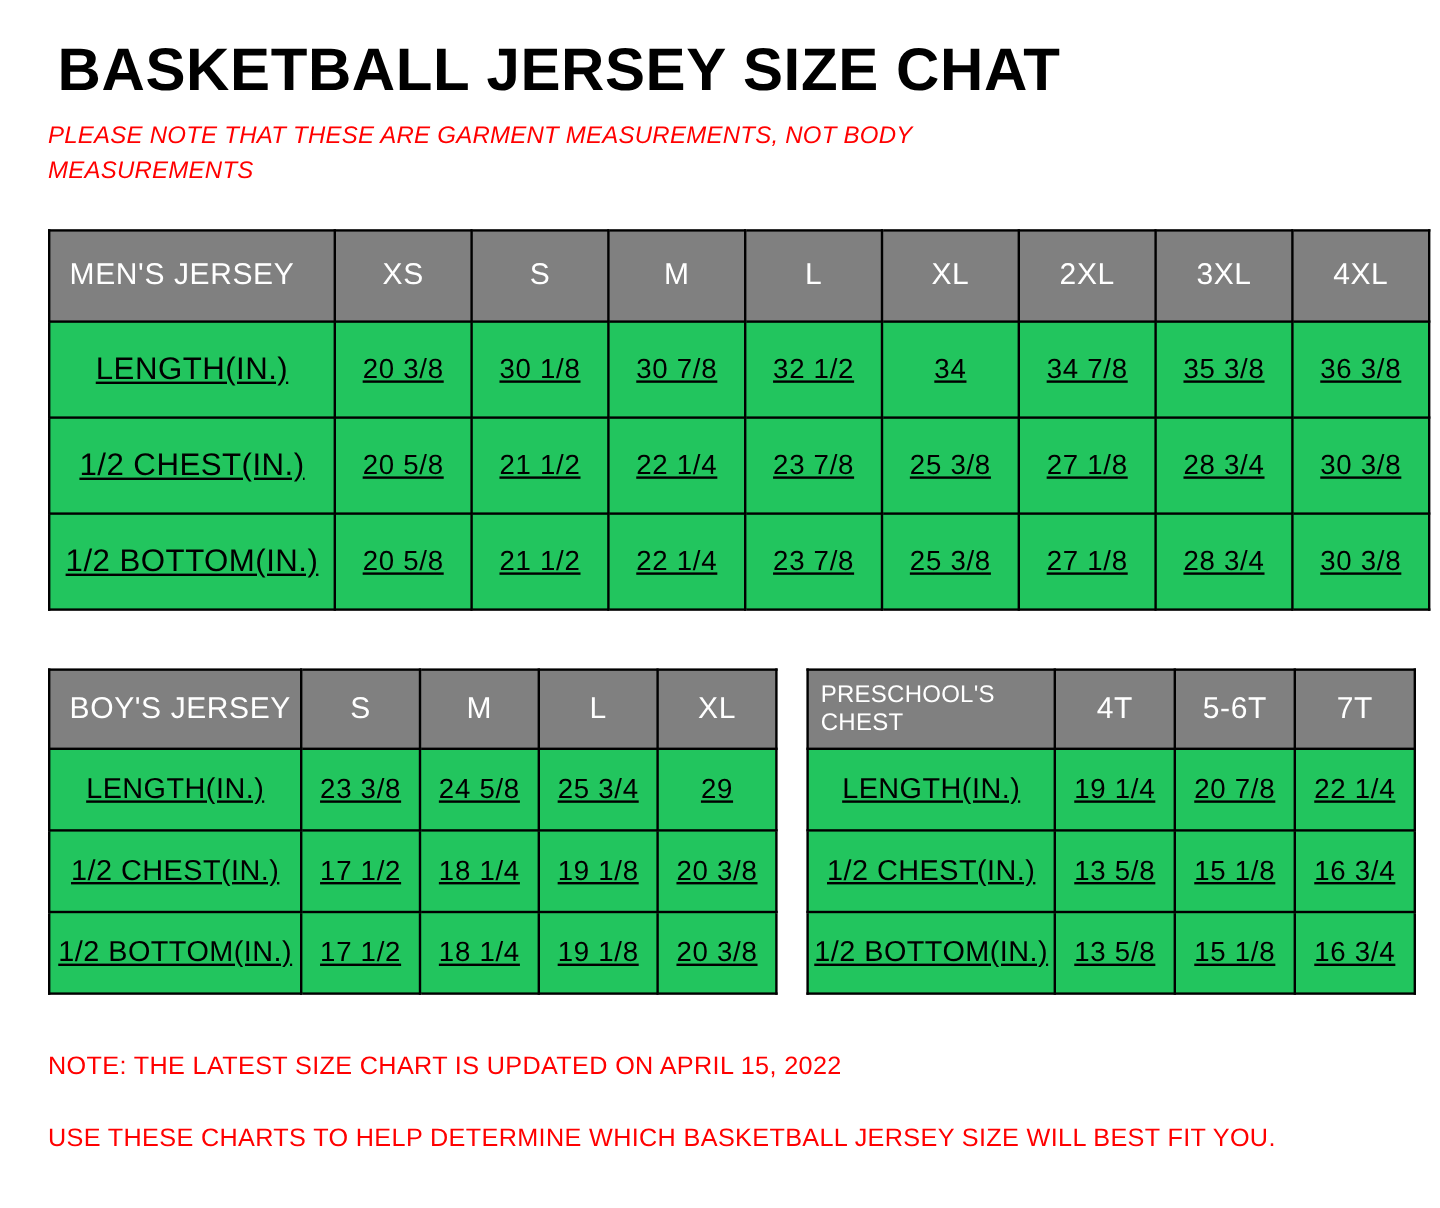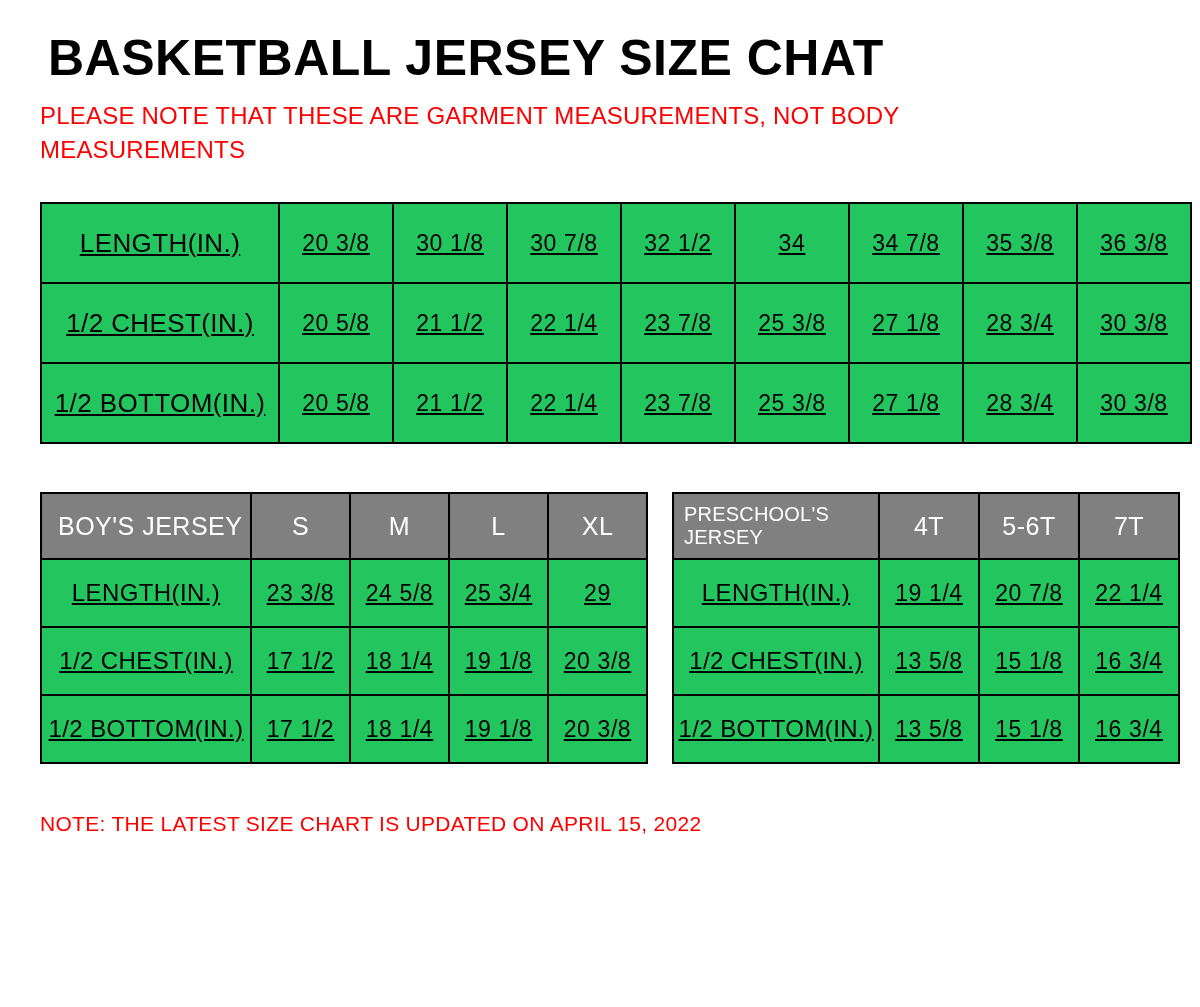--- a/index.html
+++ b/index.html
@@ -23,25 +23,26 @@
   .title {
     font-size: 50px;
     font-weight: bold;
     letter-spacing: 0.5px;
     line-height: 1.05;
     margin: 10px 0 14px 24px;
     color: #000;
   }
   .note-top {
     color: #ff0000;
-    font-size: 24px;
+    font-size: 20px;
     line-height: 1.45;
     margin: 0 0 0 16px;
     max-width: 860px;
     letter-spacing: 0.2px;
+    font-style: italic;
   }
   table {
     border-collapse: collapse;
     table-layout: fixed;
   }
   table td, table th {
     border: 2px solid #000000;
     text-align: center;
     vertical-align: middle;
     font-weight: normal;
@@ -133,20 +134,31 @@
       <col class="c-size">
         <col class="c-size">
         <col class="c-size">
         <col class="c-size">
       <col class="c-size">
         <col class="c-size">
         <col class="c-size">
         <col class="c-size">
     </colgroup>
     <tbody>
+      <tr class="hdr-row">
+        <td class="rowlabel-head">MEN'S JERSEY</td>
+        <td>XS</td>
+        <td>S</td>
+        <td>M</td>
+        <td>L</td>
+        <td>XL</td>
+        <td>2XL</td>
+        <td>3XL</td>
+        <td>4XL</td>
+      </tr>
       <tr class="body-row">
         <td class="rowlabel">LENGTH(IN.)</td>
         <td>20  3/8</td>
         <td>30  1/8</td>
         <td>30  7/8</td>
         <td>32  1/2</td>
         <td>34</td>
         <td>34  7/8</td>
         <td>35  3/8</td>
         <td>36  3/8</td>
@@ -220,21 +232,21 @@
 
     <table id="preschool-table">
       <colgroup>
         <col class="c-label">
         <col class="c-size">
           <col class="c-size">
           <col class="c-size">
       </colgroup>
       <tbody>
         <tr class="hdr-row">
-          <td class="rowlabel-head small">PRESCHOOL'S  JERSEY</td>
+          <td class="rowlabel-head small">PRESCHOOL'S  CHEST</td>
           <td>4T</td>
           <td>5-6T</td>
           <td>7T</td>
         </tr>
         <tr class="body-row">
           <td class="rowlabel">LENGTH(IN.)</td>
           <td>19  1/4</td>
           <td>20  7/8</td>
           <td>22  1/4</td>
         </tr>
@@ -250,15 +262,16 @@
           <td>15  1/8</td>
           <td>16  3/4</td>
         </tr>
       </tbody>
     </table>
 
   </div>
 
   <div class="notes-bottom">
     <div>NOTE: THE LATEST SIZE CHART IS UPDATED ON APRIL 15, 2022</div>
+    <div>USE THESE CHARTS TO HELP DETERMINE WHICH  BASKETBALL JERSEY  SIZE WILL BEST FIT YOU.</div>
   </div>
 
 </div>
 
 </body></html>

